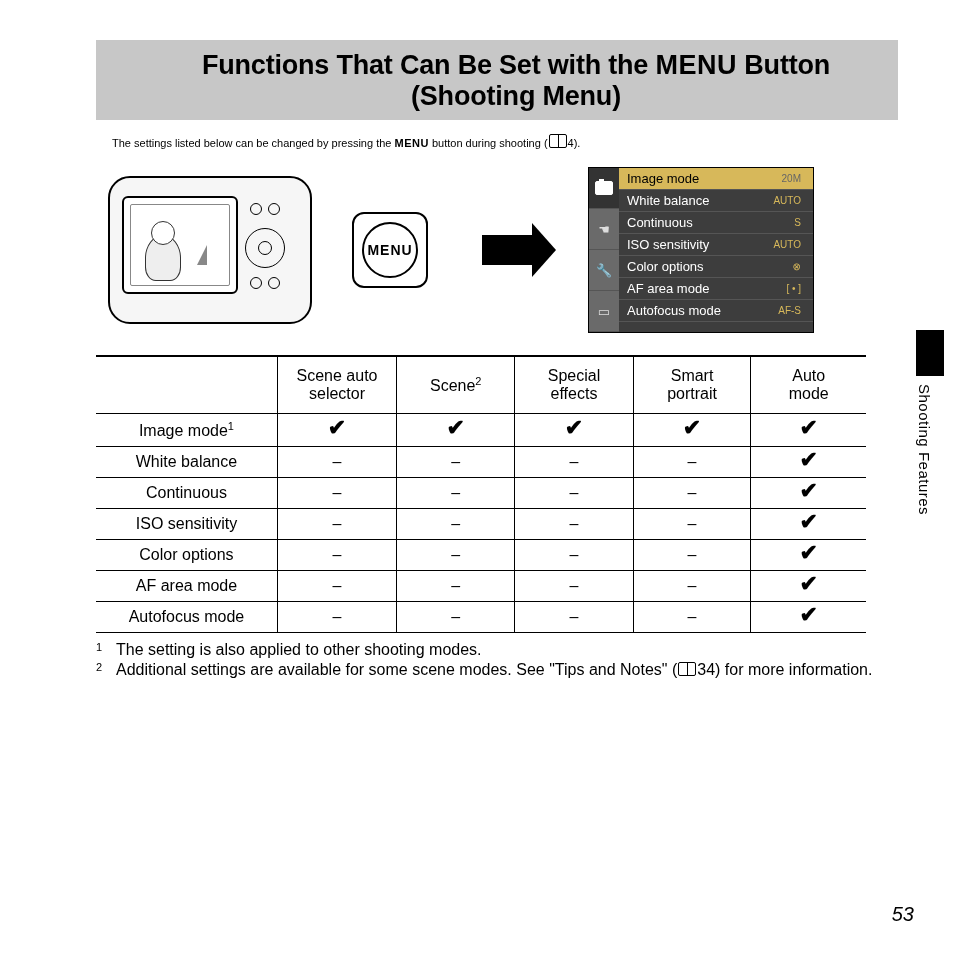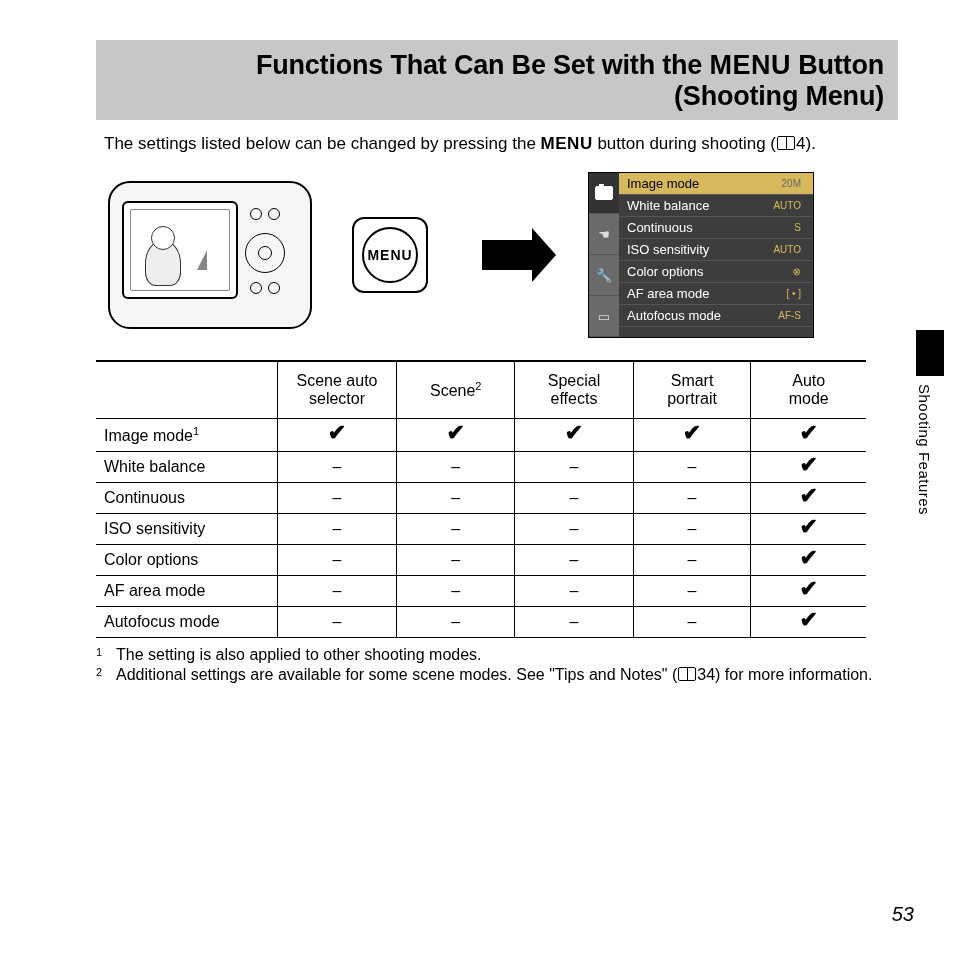--- a/index.html
+++ b/index.html
@@ -1,20 +1,20 @@
 <!DOCTYPE html>
 <html><head>
 <meta charset="utf-8">
 <style>
   html,body{margin:0;padding:0;background:#fff;font-family:"Myriad Pro","Segoe UI",Arial,sans-serif;color:#000;}
   .page{width:954px;height:954px;position:relative;box-sizing:border-box;padding:40px 56px 0 96px;}
   .title-bar{background:#c7c7c7;padding:10px 14px 8px;margin-bottom:14px;}
-  .title{font-weight:700;font-size:27px;text-align:right;letter-spacing:-0.2px;margin-left:38px;}
+  .title{font-weight:700;font-size:27px;text-align:center;letter-spacing:-0.2px;margin-left:38px;}
   .menu-word{font-family:"Arial Narrow",Arial,sans-serif;letter-spacing:0.5px;}
-  .intro{font-size:17px;margin:0 0 18px 8px;}
+  .intro{font-size:11px;margin:0 0 18px 16px;}
   .bookref{display:inline-block;width:16px;height:12px;border:1.4px solid #000;border-radius:2px;position:relative;vertical-align:-1px;margin:0 1px;}
   .bookref::after{content:"";position:absolute;left:50%;top:0;bottom:0;width:1.2px;background:#000;}
   .diagram-row{display:flex;align-items:center;gap:40px;margin:0 0 22px 12px;}
   .camera{width:200px;height:144px;border:2px solid #000;border-radius:22px;position:relative;background:#f6f6f6;}
   .cam-screen{position:absolute;left:12px;top:18px;width:112px;height:94px;border:2px solid #000;border-radius:6px;background:#fff;}
   .cam-screen .scene{position:absolute;inset:6px;border:1px solid #888;border-radius:2px;overflow:hidden;}
   .cam-screen .person{position:absolute;left:14px;bottom:4px;width:34px;height:44px;border:1.5px solid #333;border-radius:50% 50% 30% 30%;background:#eee;}
   .cam-screen .head{position:absolute;left:20px;bottom:40px;width:22px;height:22px;border:1.5px solid #333;border-radius:50%;background:#fff;}
   .cam-screen .sail{position:absolute;right:22px;bottom:20px;width:0;height:0;border-left:10px solid transparent;border-right:0 solid transparent;border-bottom:20px solid #888;}
   .ctrl{position:absolute;right:14px;top:22px;width:62px;height:100px;}
@@ -32,21 +32,21 @@
   .menu-list{flex:1;background:#3d3d3d;color:#fff;}
   .menu-item{display:flex;justify-content:space-between;align-items:center;padding:3px 8px;border-bottom:1px solid #555;}
   .menu-item.sel{background:#d7b85a;color:#000;}
   .menu-val{font-size:10px;color:#d7b85a;padding:1px 4px;}
   .menu-item.sel .menu-val{color:#666;}
   .para2{font-size:17px;margin:0 0 12px 0;}
   table{border-collapse:collapse;width:770px;}
   th,td{border-top:1px solid #000;padding:6px 8px;font-size:16px;}
   tr:last-child td{border-bottom:1px solid #000;}
   th{font-weight:400;border-top:2px solid #000;text-align:center;height:44px;vertical-align:middle;}
-  th.rowhead,td.rowhead{text-align:left;width:190px;border-right:0;margin-top:24px;}
+  th.rowhead,td.rowhead{text-align:center;width:190px;border-right:0;margin-top:24px;}
   th.col,td.col{text-align:center;width:116px;border-left:1px solid #000;}
   th.col:first-of-type{border-left:1px solid #000;}
   .check{font-weight:900;font-size:22px;line-height:14px;}
   sup{font-size:11px;}
   .footnotes{margin-top:8px;font-size:16px;}
   .footnotes .fn{display:flex;gap:8px;margin:2px 0;}
   .footnotes sup{flex:0 0 12px;}
   .side-tab{position:absolute;right:10px;top:330px;width:28px;height:240px;}
   .side-tab .blk{width:28px;height:46px;background:#000;margin-bottom:8px;}
   .side-tab .txt{writing-mode:vertical-rl;font-size:15px;letter-spacing:0.5px;}

